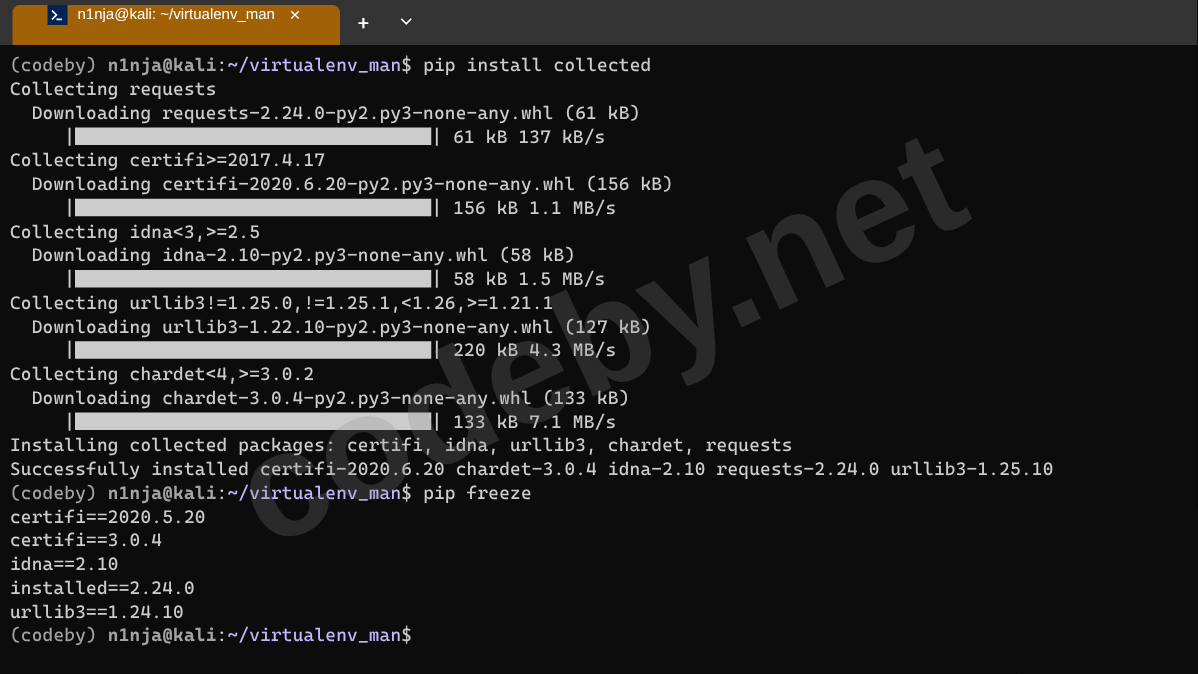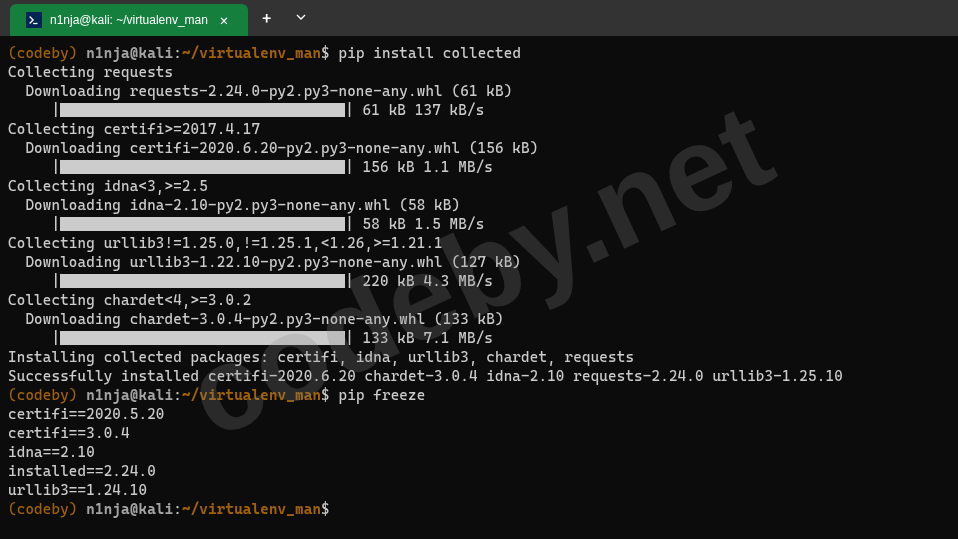--- a/index.html
+++ b/index.html
@@ -19,26 +19,26 @@
       flex-direction: column;
     }
     .titlebar {
       background: #333333;
       height: 36px;
       display: flex;
       align-items: center;
       padding-left: 10px;
     }
     .tab {
-      background: #15803d;
+      background: #a16207;
       height: 32px;
       margin-top: 4px;
-      padding: 0 16px;
+      padding: 0 28px;
       display: flex;
-      align-items: center;
+      align-items: flex-start;
       gap: 8px;
       border-radius: 6px 6px 0 0;
       min-width: 200px;
     }
     .tab-icon {
       width: 16px;
       height: 16px;
       background: #012456;
       display: flex;
       align-items: center;
@@ -74,23 +74,23 @@
     .terminal {
       flex: 1;
       padding: 8px 8px;
       font-size: 14.5px;
       line-height: 19px;
       color: #cccccc;
       white-space: pre;
       overflow: hidden;
       letter-spacing: 0.2px;
     }
-    .venv { color: #a16207; text-align: center; }
+    .venv { color: #a3a3a3; text-align: center; }
     .user { color: #a3a3a3; font-weight: bold; }
-    .path { color: #a16207; font-weight: bold; }
+    .path { color: #c4b5fd; font-weight: normal; }
     .prompt { color: #cccccc; }
     .cmd { color: #cccccc; }
     .bar {
       display: inline-block;
       background: #cccccc;
       height: 14px;
       width: 285px;
       vertical-align: middle;
       position: relative;
       top: -1px;

